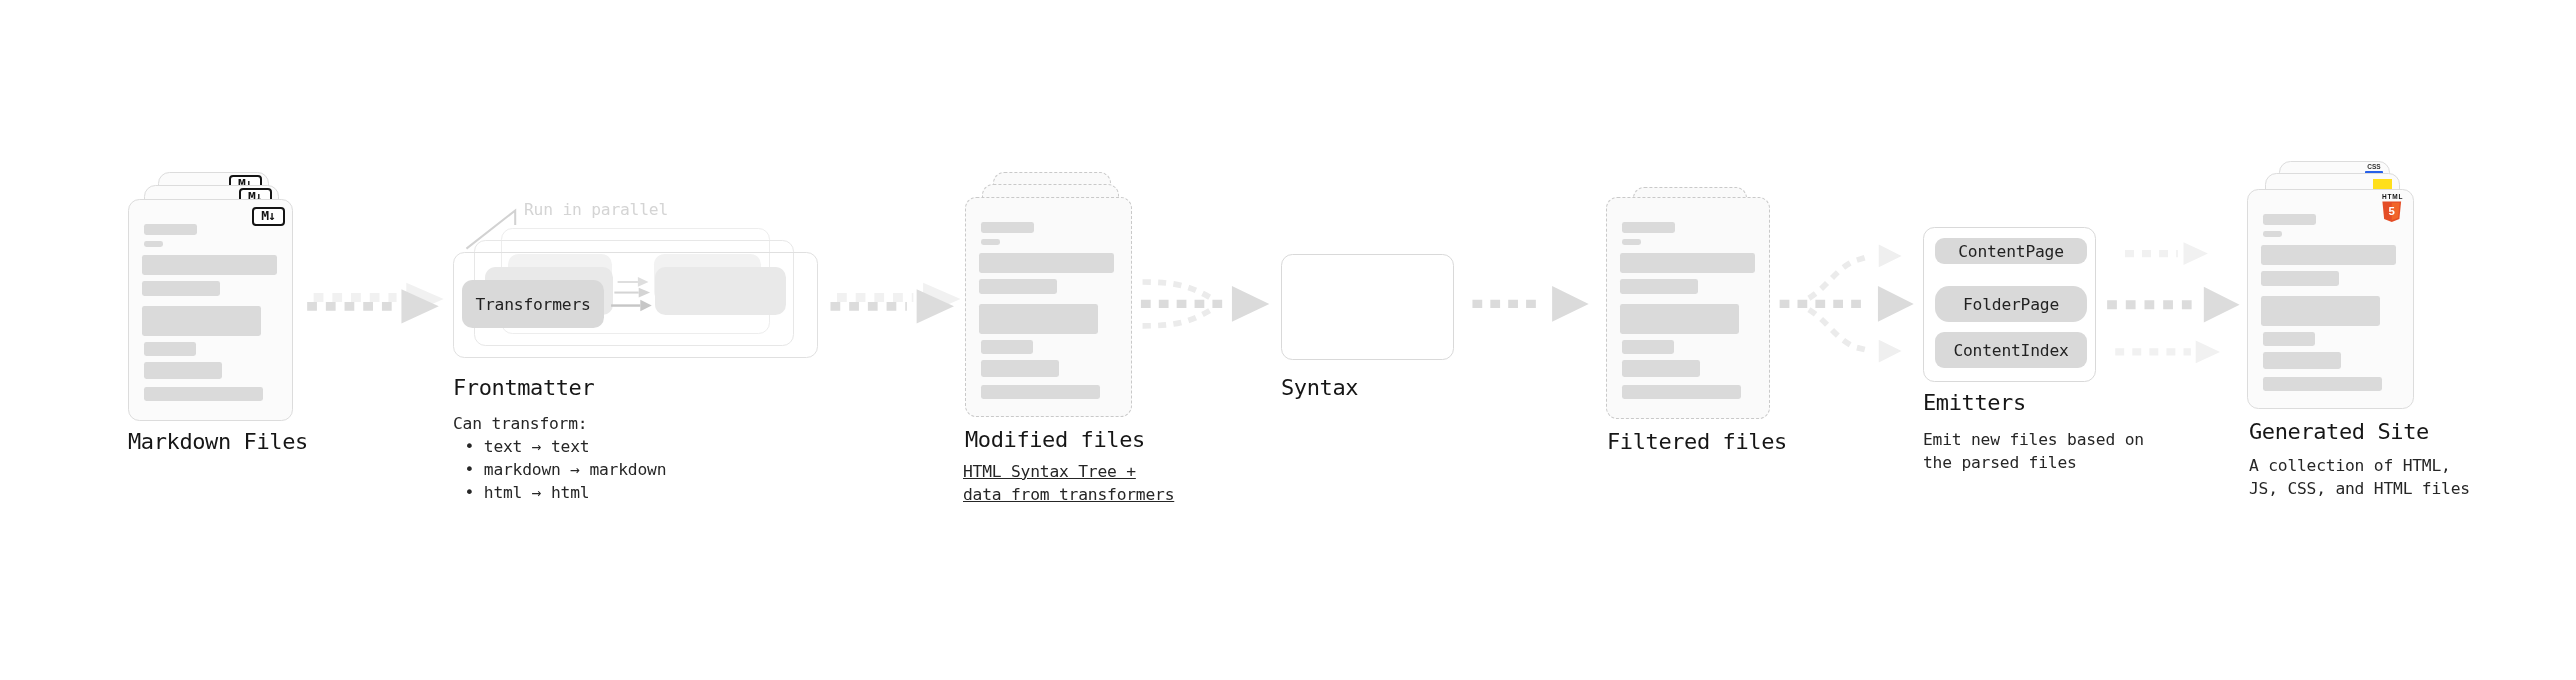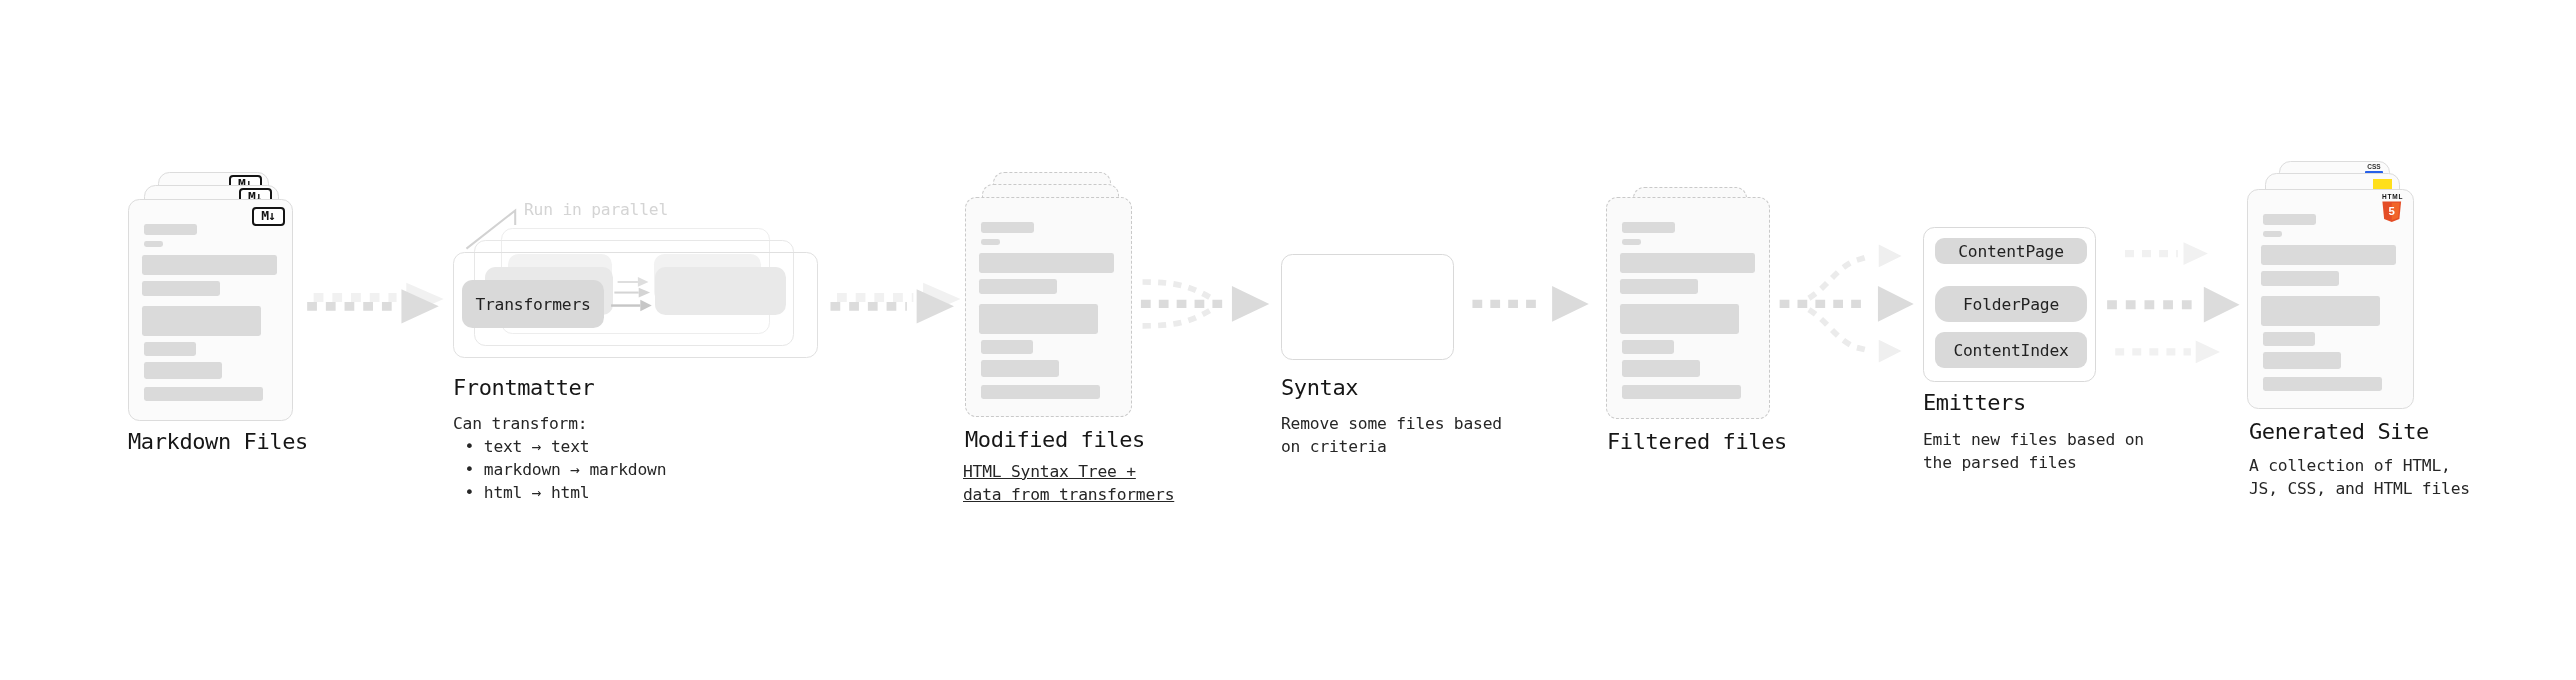--- a/index.html
+++ b/index.html
@@ -127,24 +127,20 @@
     <i class="bar b8"></i>
   </div>
   <div class="title" style="left:965px;top:427px;">Modified files</div>
   <div class="desc" style="left:963px;top:460px;text-decoration:underline;">
     <div>HTML Syntax Tree +</div>
     <div>data from transformers</div>
   </div>
 
   <div class="obox white" style="left:1281px;top:254px;width:173px;height:106px;"></div>
   <div class="title" style="left:1281px;top:375px;">Syntax</div>
-  <div class="desc" style="left:1281px;top:412px;">
-    <div>Remove some files based</div>
-    <div>on criteria</div>
-  </div>
 
   <div class="doc dashed" style="left:1633px;top:187px;width:114px;height:219px;"></div>
   <div class="doc dashed" style="left:1606px;top:197px;width:164px;height:222px;">
     <i class="bar b1"></i>
     <i class="bar b2"></i>
     <i class="bar b3"></i>
     <i class="bar b4"></i>
     <i class="bar b5"></i>
     <i class="bar b6"></i>
     <i class="bar b7"></i>

